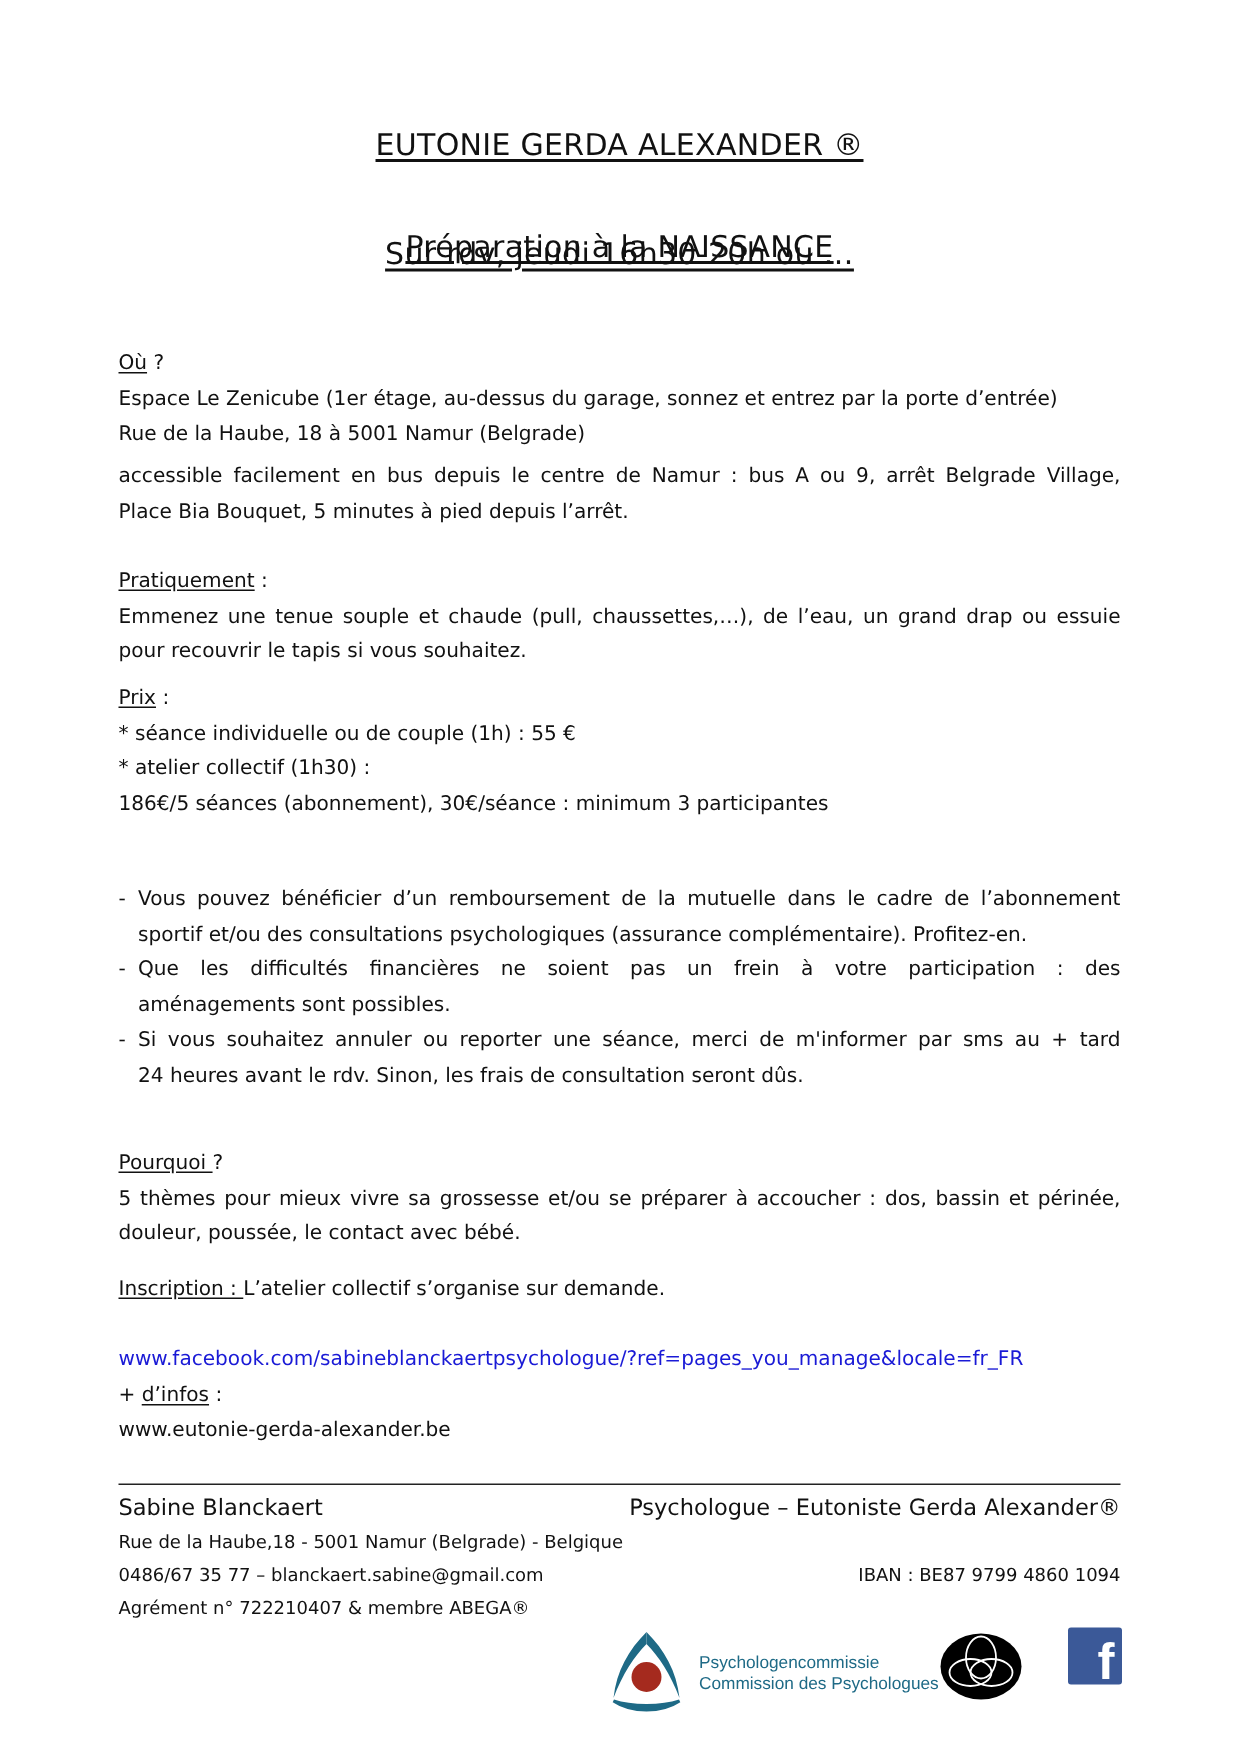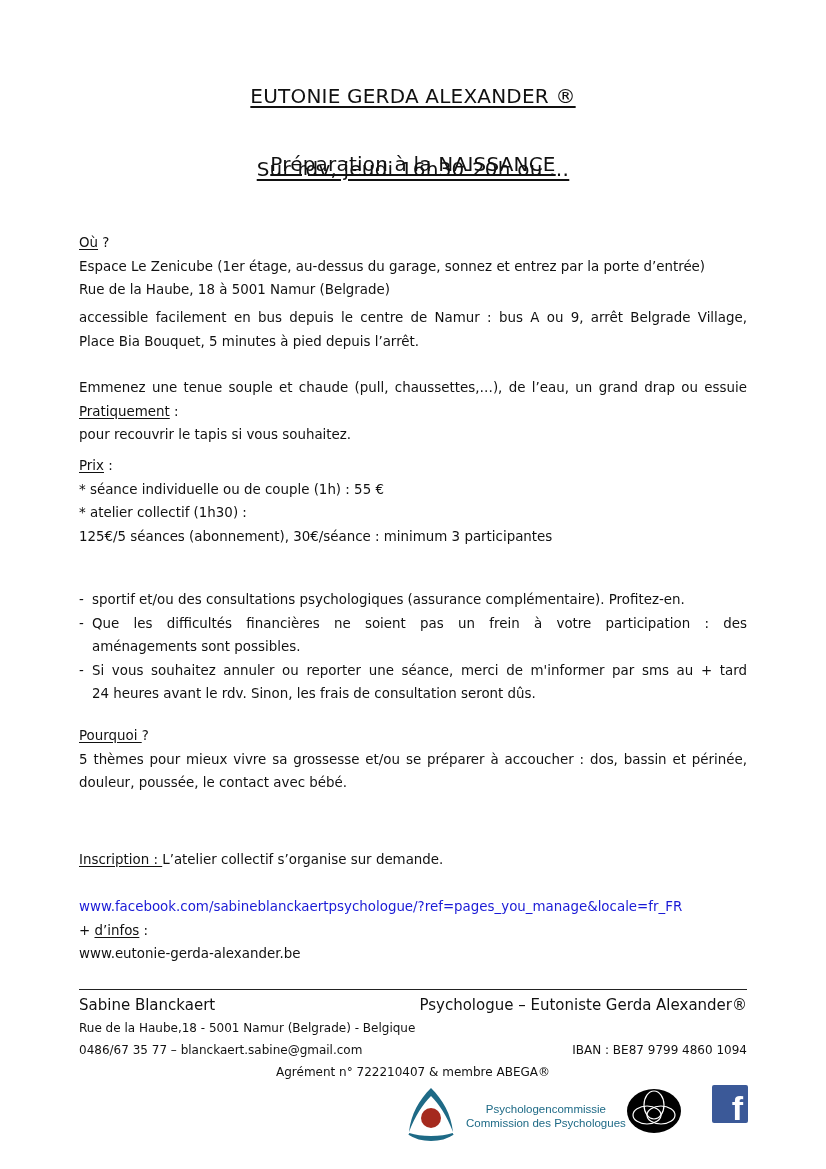--- a/index.html
+++ b/index.html
@@ -27,21 +27,21 @@
   .bullet .dash { position: absolute; left: 0; top: 0; }
 
   .footer-rule {
     position: absolute; left: 79px; top: 989px; width: 668px; height: 0;
     border-top: 1.2px solid #222;
   }
   .footer { position: absolute; left: 79px; width: 668px; font-size: 12px; }
   .f-row { position: absolute; left: 0; width: 668px; }
   .right { position: absolute; right: 0; top: 0; }
 
-  .logos { position: absolute; top: 1082px; left: 0; width: 826px; height: 60px; text-align: center; }
+  .logos { position: absolute; top: 1082px; left: 0; width: 826px; height: 60px; }
   .pc-logo { position: absolute; left: 405px; top: 4px; width: 52px; height: 56px; }
   .pc-text { position: absolute; left: 466px; top: 20px; font-family: "Liberation Sans", sans-serif; font-size: 11.5px; line-height: 14px; color: #1e6a86; }
   .eut-logo { position: absolute; left: 626px; top: 5px; width: 56px; height: 48px; }
   .fb-logo { position: absolute; left: 712px; top: 3px; width: 36px; height: 38px; background: #3b5998; border-radius: 2px; }
   .fb-logo span { position: absolute; right: 5px; bottom: -2px; color: #fff; font-family: "Liberation Sans", sans-serif; font-weight: bold; font-size: 34px; line-height: 34px; }
 </style>
 </head>
 <body>
 
 <div class="page">
@@ -55,50 +55,51 @@
     <div class="line">Espace Le Zenicube (1er étage, au-dessus du garage, sonnez et entrez par la porte d’entrée)</div>
     <div class="line">Rue de la Haube, 18 à 5001 Namur (Belgrade)</div>
   </div>
 
   <div class="body" style="top:306px;">
     <div class="line justify">accessible facilement en bus depuis le centre de Namur : bus A ou 9, arrêt Belgrade Village,</div>
     <div class="line">Place Bia Bouquet, 5 minutes à pied depuis l’arrêt.</div>
   </div>
 
   <div class="body" style="top:376px;">
+    <div class="line"><span class="u">Pratiquement</span><span> :</span></div>
     <div class="line justify">Emmenez une tenue souple et chaude (pull, chaussettes,…), de l’eau, un grand drap ou essuie</div>
-    <div class="line"><span class="u">Pratiquement</span><span> :</span></div>
     <div class="line">pour recouvrir le tapis si vous souhaitez.</div>
   </div>
 
   <div class="body" style="top:454px;">
     <div class="line"><span class="u">Prix</span><span> :</span></div>
     <div class="line">* séance individuelle ou de couple (1h) : 55 €</div>
     <div class="line">* atelier collectif (1h30) :</div>
-    <div class="line">125€/5 séances (abonnement), 30€/séance : minimum 3 participantes</div>
+    <div class="line">186€/5 séances (abonnement), 30€/séance : minimum 3 participantes</div>
   </div>
 
   <div class="body" style="top:588px;">
     <div class="bullet">
       <span class="dash">-</span>
+      <div class="line justify">Vous pouvez bénéficier d’un remboursement de la mutuelle dans le cadre de l’abonnement</div>
       <div class="line">sportif et/ou des consultations psychologiques (assurance complémentaire). Profitez-en.</div>
     </div>
     <div class="bullet">
       <span class="dash">-</span>
       <div class="line justify">Que les difficultés financières ne soient pas un frein à votre participation : des</div>
       <div class="line">aménagements sont possibles.</div>
     </div>
     <div class="bullet">
       <span class="dash">-</span>
       <div class="line justify">Si vous souhaitez annuler ou reporter une séance, merci de m'informer par sms au + tard</div>
       <div class="line">24 heures avant le rdv. Sinon, les frais de consultation seront dûs.</div>
     </div>
   </div>
 
-  <div class="body" style="top:724px;">
+  <div class="body" style="top:764px;">
     <div class="line"><span class="u">Pourquoi </span><span>?</span></div>
     <div class="line justify">5 thèmes pour mieux vivre sa grossesse et/ou se préparer à accoucher : dos, bassin et périnée,</div>
     <div class="line">douleur, poussée, le contact avec bébé.</div>
   </div>
 
   <div class="body" style="top:848px;">
     <div class="line"><span class="u">Inscription : </span><span>L’atelier collectif s’organise sur demande.</span></div>
   </div>
 
   <div class="body" style="top:895px;">
@@ -112,21 +113,21 @@
   <div class="footer" style="top:996px;">
     <div class="f-row" style="top:0; font-size:15px;">
       <span>Sabine Blanckaert</span>
       <span class="right">Psychologue – Eutoniste Gerda Alexander®</span>
     </div>
     <div class="f-row" style="top:25px;">Rue de la Haube,18 - 5001 Namur (Belgrade) - Belgique</div>
     <div class="f-row" style="top:47px;">
       <span>0486/67 35 77 – blanckaert.sabine@gmail.com</span>
       <span class="right">IBAN : BE87 9799 4860 1094</span>
     </div>
-    <div class="f-row" style="top:69px;text-align:center;">Agrément n° 722210407 &amp; membre ABEGA®</div>
+    <div class="f-row" style="top:69px;">Agrément n° 722210407 &amp; membre ABEGA®</div>
   </div>
 
   <div class="logos">
     <svg class="pc-logo" viewBox="0 0 52 56">
       <path d="M26 2 C14 14 6 28 4 46 C10 30 18 18 26 10 Z" fill="#1e6a86"></path>
       <path d="M26 2 C38 14 46 28 48 46 C42 30 34 18 26 10 Z" fill="#1e6a86"></path>
       <path d="M4 48 C16 56 36 56 48 48 C36 52 16 52 4 48 Z" fill="#1e6a86" stroke="#1e6a86" stroke-width="2"></path>
       <circle cx="26" cy="32" r="10" fill="#a52a1e"></circle>
     </svg>
     <div class="pc-text">

